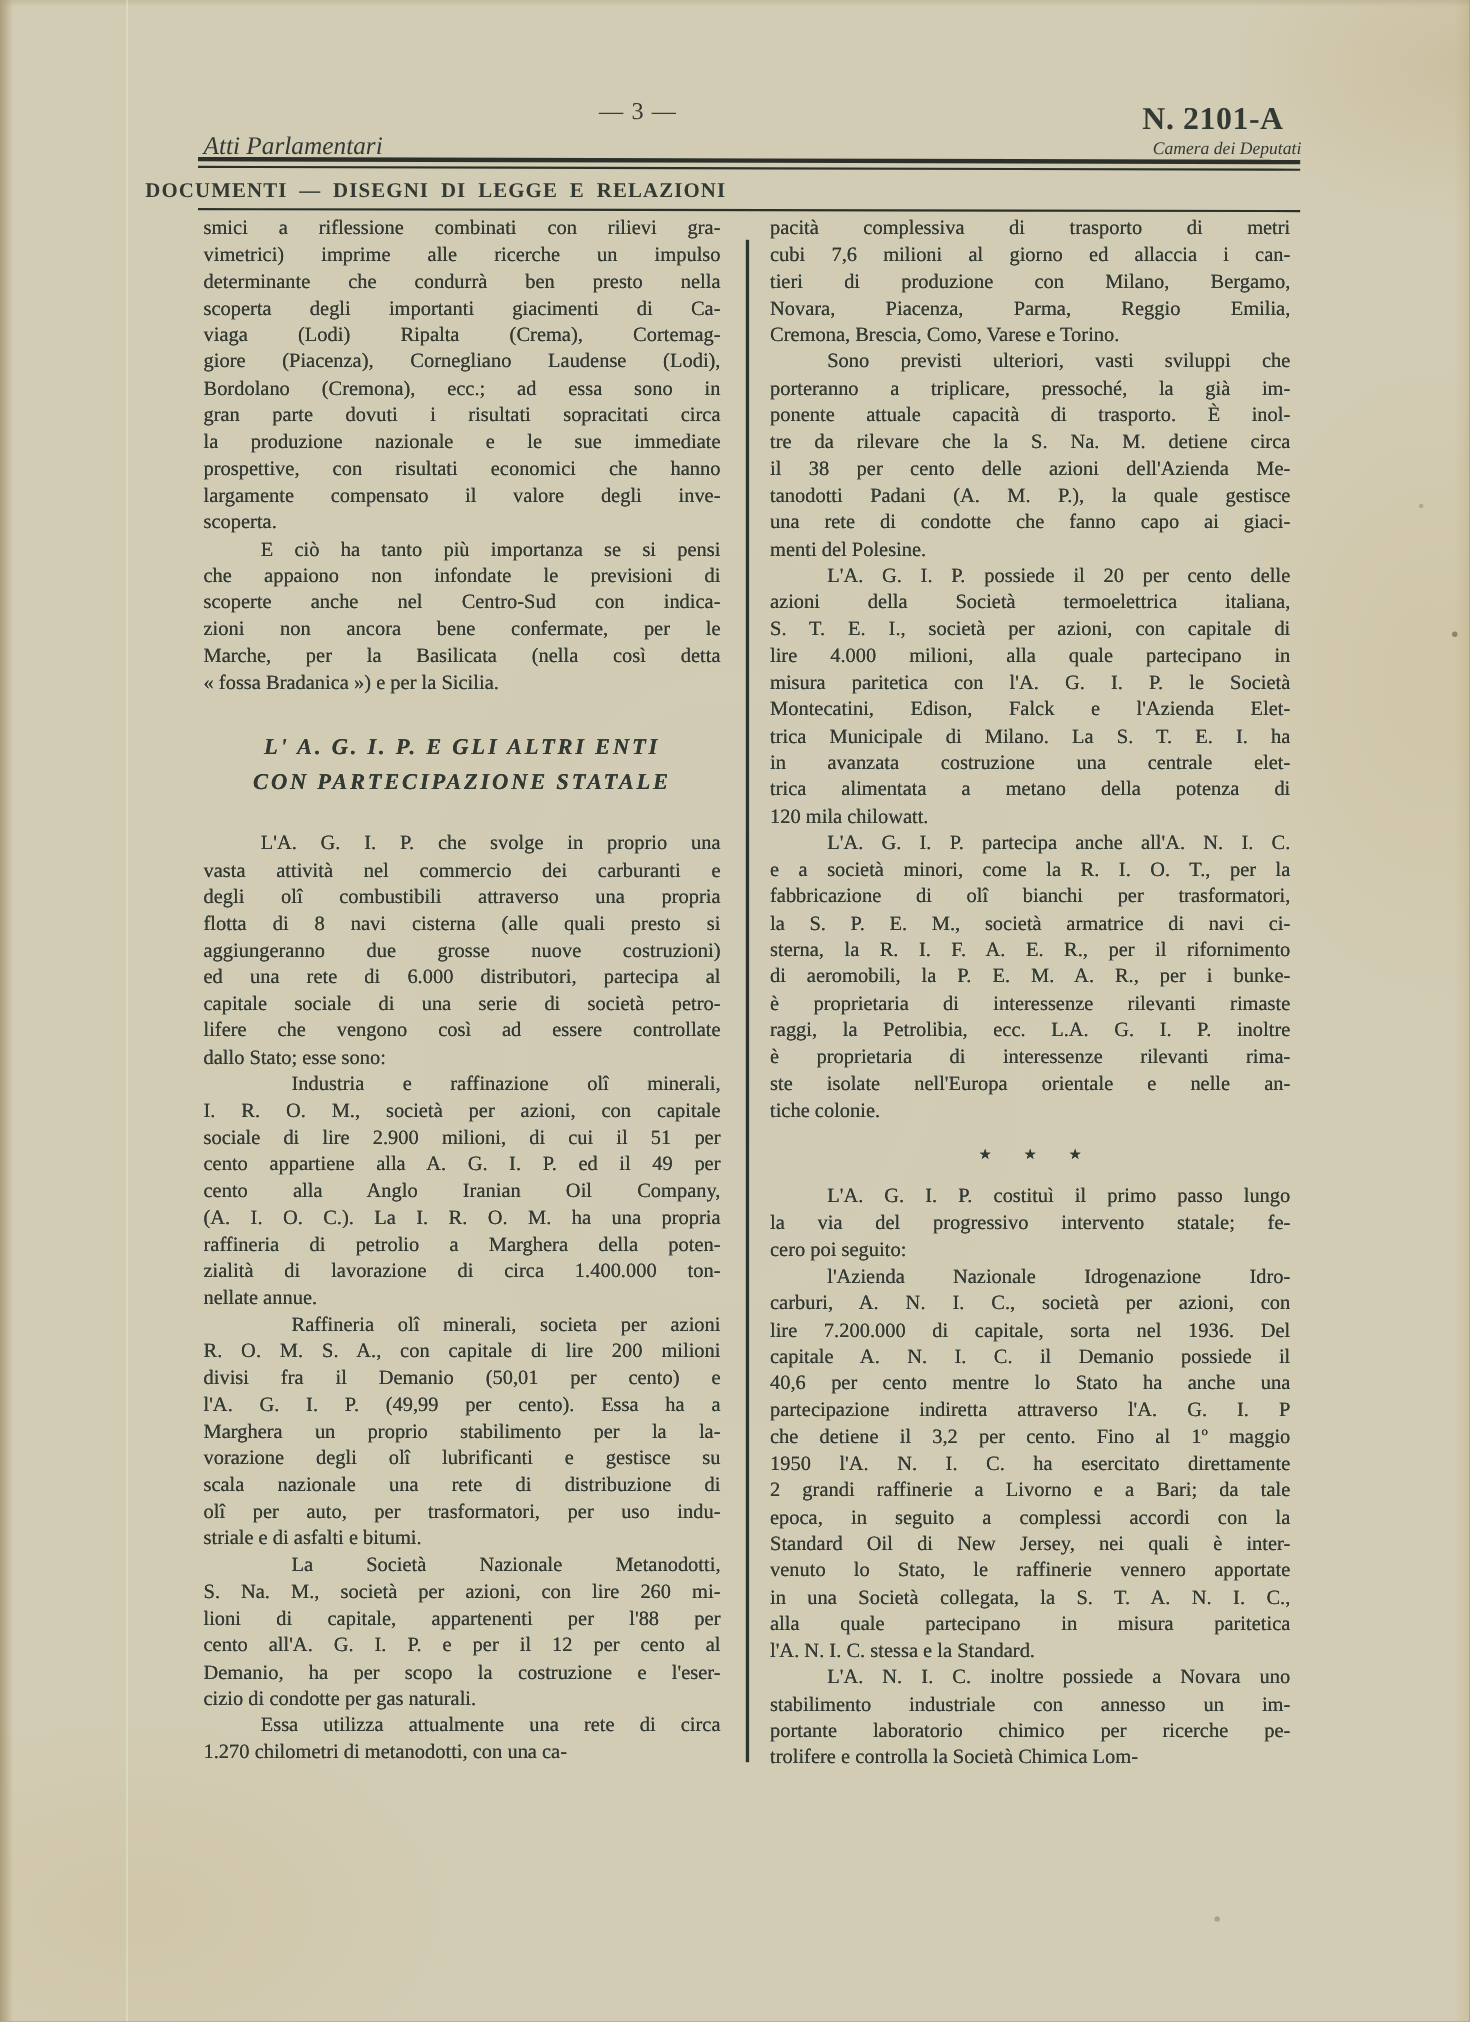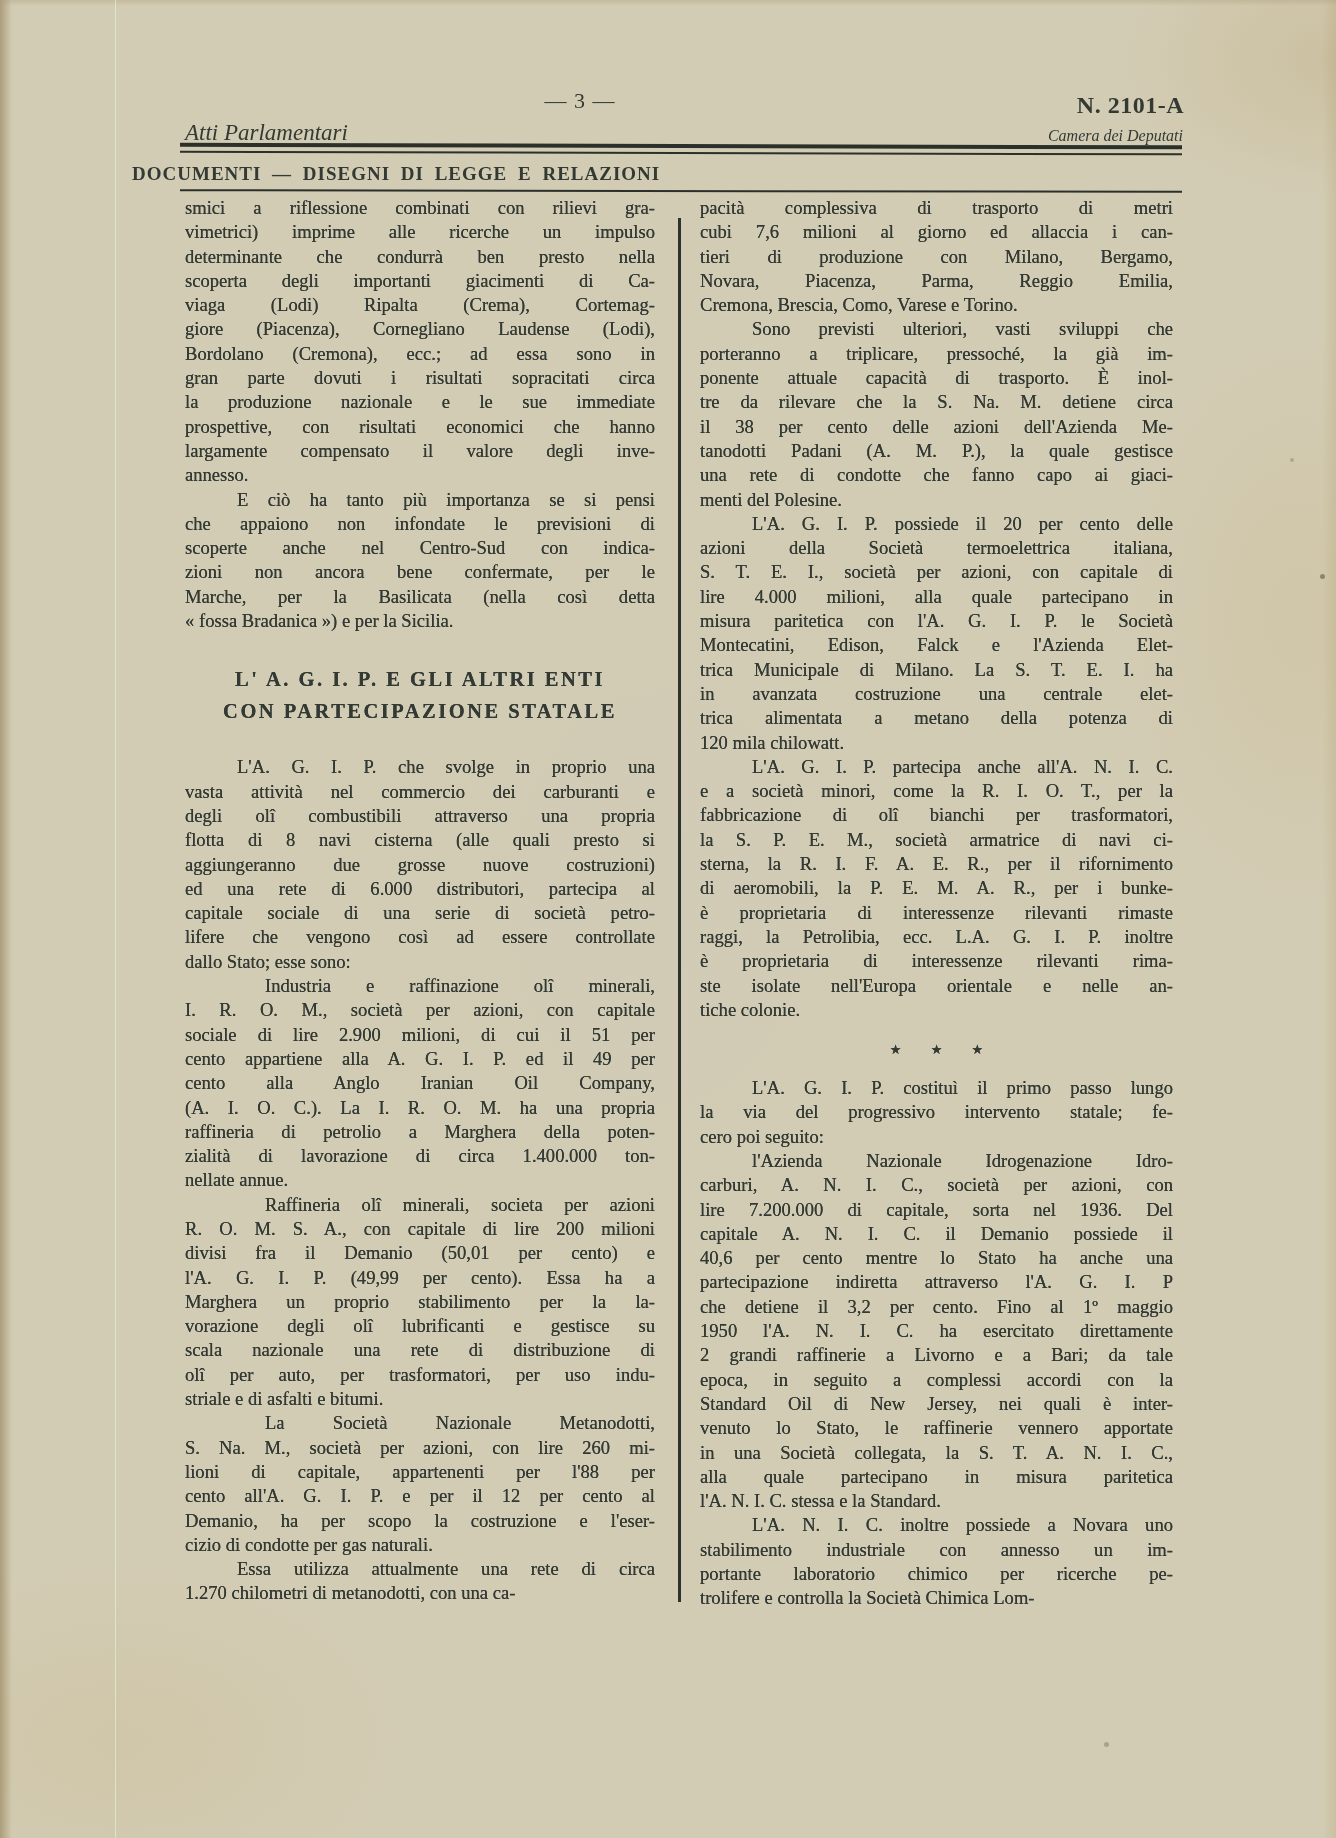--- a/index.html
+++ b/index.html
@@ -19,22 +19,22 @@
       linear-gradient(180deg, rgba(150,135,95,.25) 0px, rgba(150,135,95,0) 6px),
       #d3ccb4;
   }
   .fold-line{position:absolute;left:115px;top:0;width:1px;height:100%;
     background:rgba(226,246,206,.65);}
   .speck{position:absolute;border-radius:50%;background:rgba(86,78,52,.55);}
 
   
   .page-number{position:absolute;left:480px;top:88px;width:200px;
     text-align:center;font-size:22px;letter-spacing:1px;}
-  .doc-number{position:absolute;right:152px;top:92px;
-    font-size:24px;font-weight:bold;letter-spacing:.5px;}
+  .doc-number{position:absolute;right:169px;top:92px;
+    font-size:29px;font-weight:bold;letter-spacing:.5px;}
   .masthead-left{position:absolute;left:185px;top:120px;
     font-style:italic;font-size:23px;}
   .masthead-right{position:absolute;right:153px;top:127px;
     font-style:italic;font-size:16px;}
   .rule-double{position:absolute;left:180px;top:144px;width:1002px;height:4px;
     border-top:4px solid #2b302b;border-bottom:2px solid #2b302b;
     box-sizing:content-box;transform:rotate(.15deg);}
   .band-title{position:absolute;left:180px;top:163px;width:1002px;
     text-align:left;font-weight:bold;font-size:19px;
     letter-spacing:1px;word-spacing:5px;transform:translateX(-48px);}
@@ -51,21 +51,21 @@
 
   .para{margin:0;}
   .tline{text-align:justify;text-align-last:justify;white-space:normal;}
   .tline.last{text-align-last:left;}
   .std-indent .tline.first{text-indent:52px;}
   .big-indent .tline.first{text-indent:80px;}
   .no-indent .tline.first{text-indent:0;}
 
   .col-heading{margin:30px 0 28px;}
   .col-heading .tline{text-align:center;text-align-last:center;
-    font-weight:bold;font-size:20.5px;line-height:32px;letter-spacing:2.5px;}
+    font-weight:bold;font-size:20.5px;line-height:32px;letter-spacing:2.5px;font-style:italic;}
 
   .stars{margin:17px 0 15px;}
   .stars .tline{text-align:center;text-align-last:center;
     font-size:13px;word-spacing:26px;letter-spacing:0;line-height:22px;}
 </style>
 </head>
 <body>
 
 <div class="sheet">
 
@@ -86,21 +86,21 @@
         <div class="tline">vimetrici) imprime alle ricerche un impulso</div>
         <div class="tline">determinante che condurrà ben presto nella</div>
         <div class="tline">scoperta degli importanti giacimenti di Ca-</div>
         <div class="tline">viaga (Lodi) Ripalta (Crema), Cortemag-</div>
         <div class="tline">giore (Piacenza), Cornegliano Laudense (Lodi),</div>
         <div class="tline">Bordolano (Cremona), ecc.; ad essa sono in</div>
         <div class="tline">gran parte dovuti i risultati sopracitati circa</div>
         <div class="tline">la produzione nazionale e le sue immediate</div>
         <div class="tline">prospettive, con risultati economici che hanno</div>
         <div class="tline">largamente compensato il valore degli inve-</div>
-        <div class="tline last">annesso.</div>
+        <div class="tline last">scoperta.</div>
       </div>
       <div class="para std-indent">
         <div class="tline first">E ciò ha tanto più importanza se si pensi</div>
         <div class="tline">che appaiono non infondate le previsioni di</div>
         <div class="tline">scoperte anche nel Centro-Sud con indica-</div>
         <div class="tline">zioni non ancora bene confermate, per le</div>
         <div class="tline">Marche, per la Basilicata (nella così detta</div>
         <div class="tline last">« fossa Bradanica ») e per la Sicilia.</div>
       </div>
       <div class="para col-heading">

